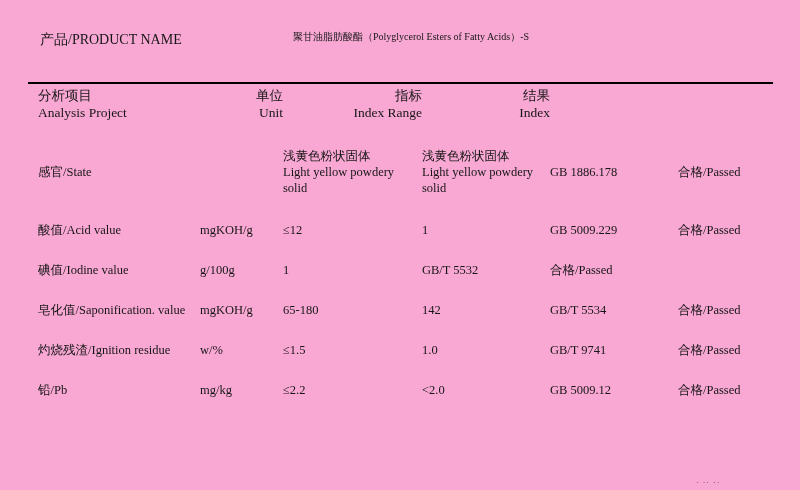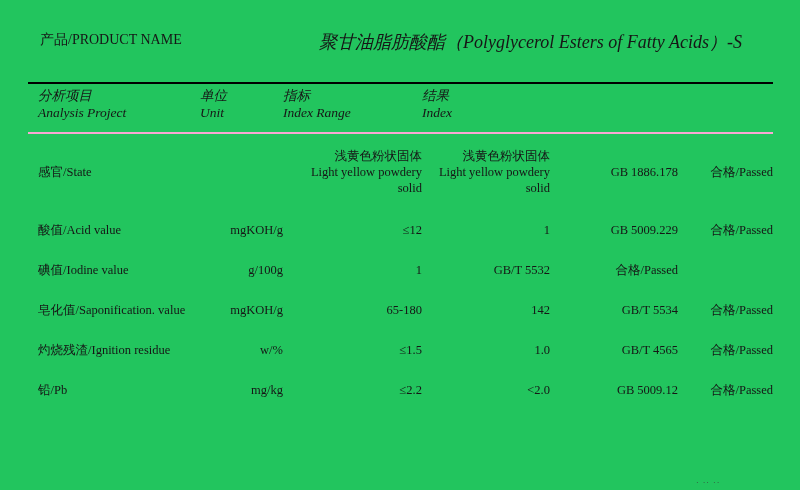--- a/index.html
+++ b/index.html
@@ -11,66 +11,64 @@
     width: 800px;
     height: 490px;
     overflow: hidden;
     position: relative;
     font-family: "Liberation Serif", "DejaVu Serif", serif;
     color: #161616;
   }
   .doc {
     position: absolute;
     inset: 0;
-    background: #22c55e;
+    background: #f9a8d4;
   }
   .product-label {
     position: absolute;
     left: 40px;
     top: 31px;
     font-size: 14px;
     white-space: nowrap;
   }
   .doc-title {
     position: absolute;
-    left: 319px;
+    left: 293px;
     top: 30px;
-    font-size: 18px;
+    font-size: 10px;
     white-space: nowrap;
-    font-style: italic;
   }
   .table {
     position: absolute;
     left: 28px;
     top: 82px;
     width: 745px;
   }
   .grid {
     display: grid;
     grid-template-columns: 172px 83px 139px 128px 128px 95px;
   }
   .thead {
     border-top: 2px solid #000;
     border-bottom: 2px solid #f9a8d4;
     padding: 3px 0 11px 0;
-    font-style: italic;
   }
   .th {
-    text-align: left;
+    text-align: right;
     font-size: 13.5px;
     line-height: 17px;
   }
   .th.c1 { text-align: left; padding-left: 10px; }
   .trow {
     height: 40px;
     align-items: center;
   }
   .trow.tall { height: 76px; }
   .td {
-    text-align: right;
+    text-align: left;
     font-size: 12.5px;
     line-height: 16px;
     white-space: pre-line;
   }
   .td.c1 {
     text-align: left;
     padding-left: 10px;
     white-space: nowrap;
   }
   .artifact {
@@ -152,21 +150,21 @@
       <div class="td">142</div>
       <div class="td">GB/T 5534</div>
       <div class="td">合格/Passed</div>
     </div>
 
     <div class="grid trow">
       <div class="td c1">灼烧残渣/Ignition residue</div>
       <div class="td">w/%</div>
       <div class="td">≤1.5</div>
       <div class="td">1.0</div>
-      <div class="td">GB/T 4565</div>
+      <div class="td">GB/T 9741</div>
       <div class="td">合格/Passed</div>
     </div>
 
     <div class="grid trow">
       <div class="td c1">铅/Pb</div>
       <div class="td">mg/kg</div>
       <div class="td">≤2.2</div>
       <div class="td">&lt;2.0</div>
       <div class="td">GB 5009.12</div>
       <div class="td">合格/Passed</div>

